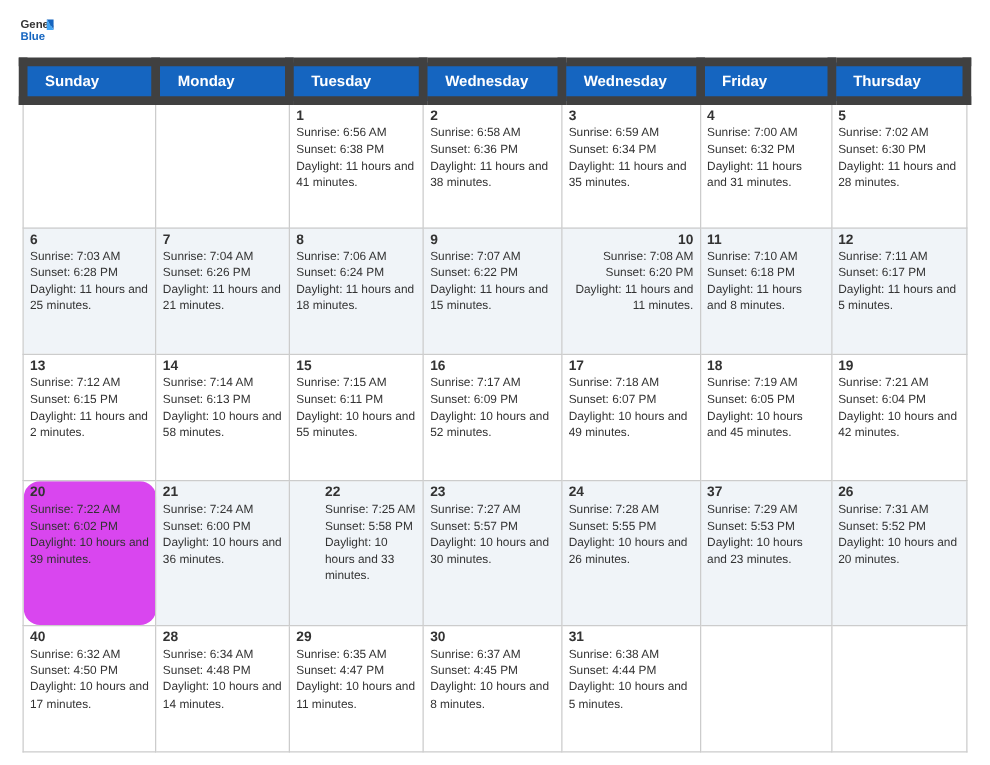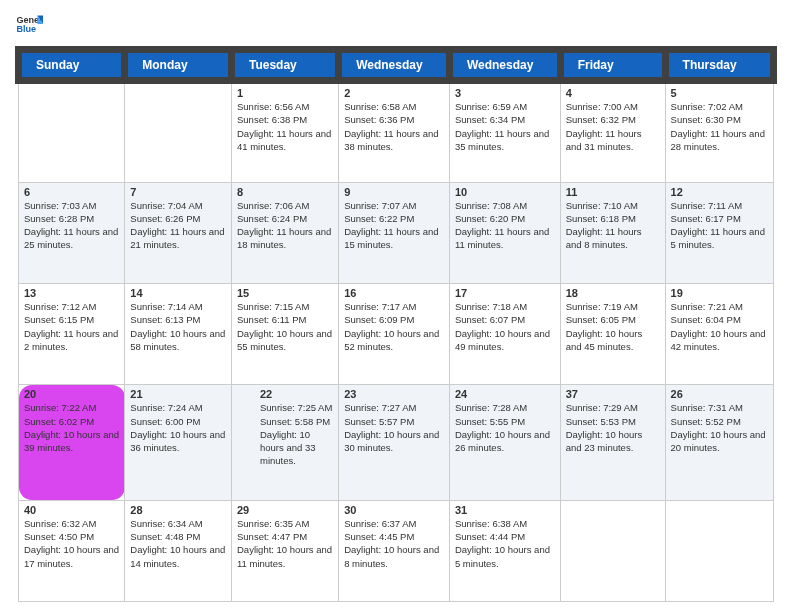--- a/index.html
+++ b/index.html
@@ -151,21 +151,21 @@
             <div class="day-info">Sunrise: 7:04 AM<br>Sunset: 6:26 PM<br>Daylight: 11 hours and 21 minutes.</div>
           </td>
           <td style="background-color: rgb(240, 244, 248);">
             <span class="day-number">8</span>
             <div class="day-info">Sunrise: 7:06 AM<br>Sunset: 6:24 PM<br>Daylight: 11 hours and 18 minutes.</div>
           </td>
           <td style="background-color: rgb(240, 244, 248);">
             <span class="day-number">9</span>
             <div class="day-info">Sunrise: 7:07 AM<br>Sunset: 6:22 PM<br>Daylight: 11 hours and 15 minutes.</div>
           </td>
-          <td style="background-color: rgb(240, 244, 248);">
+          <td style="background-color: rgb(240, 244, 248); text-align: right;">
             <span class="day-number">10</span>
             <div class="day-info">Sunrise: 7:08 AM<br>Sunset: 6:20 PM<br>Daylight: 11 hours and 11 minutes.</div>
           </td>
           <td style="background-color: rgb(240, 244, 248);">
             <span class="day-number">11</span>
             <div class="day-info">Sunrise: 7:10 AM<br>Sunset: 6:18 PM<br>Daylight: 11 hours and 8 minutes.</div>
           </td>
           <td style="background-color: rgb(240, 244, 248); margin-left: 10px;">
             <span class="day-number">12</span>
             <div class="day-info">Sunrise: 7:11 AM<br>Sunset: 6:17 PM<br>Daylight: 11 hours and 5 minutes.</div>

